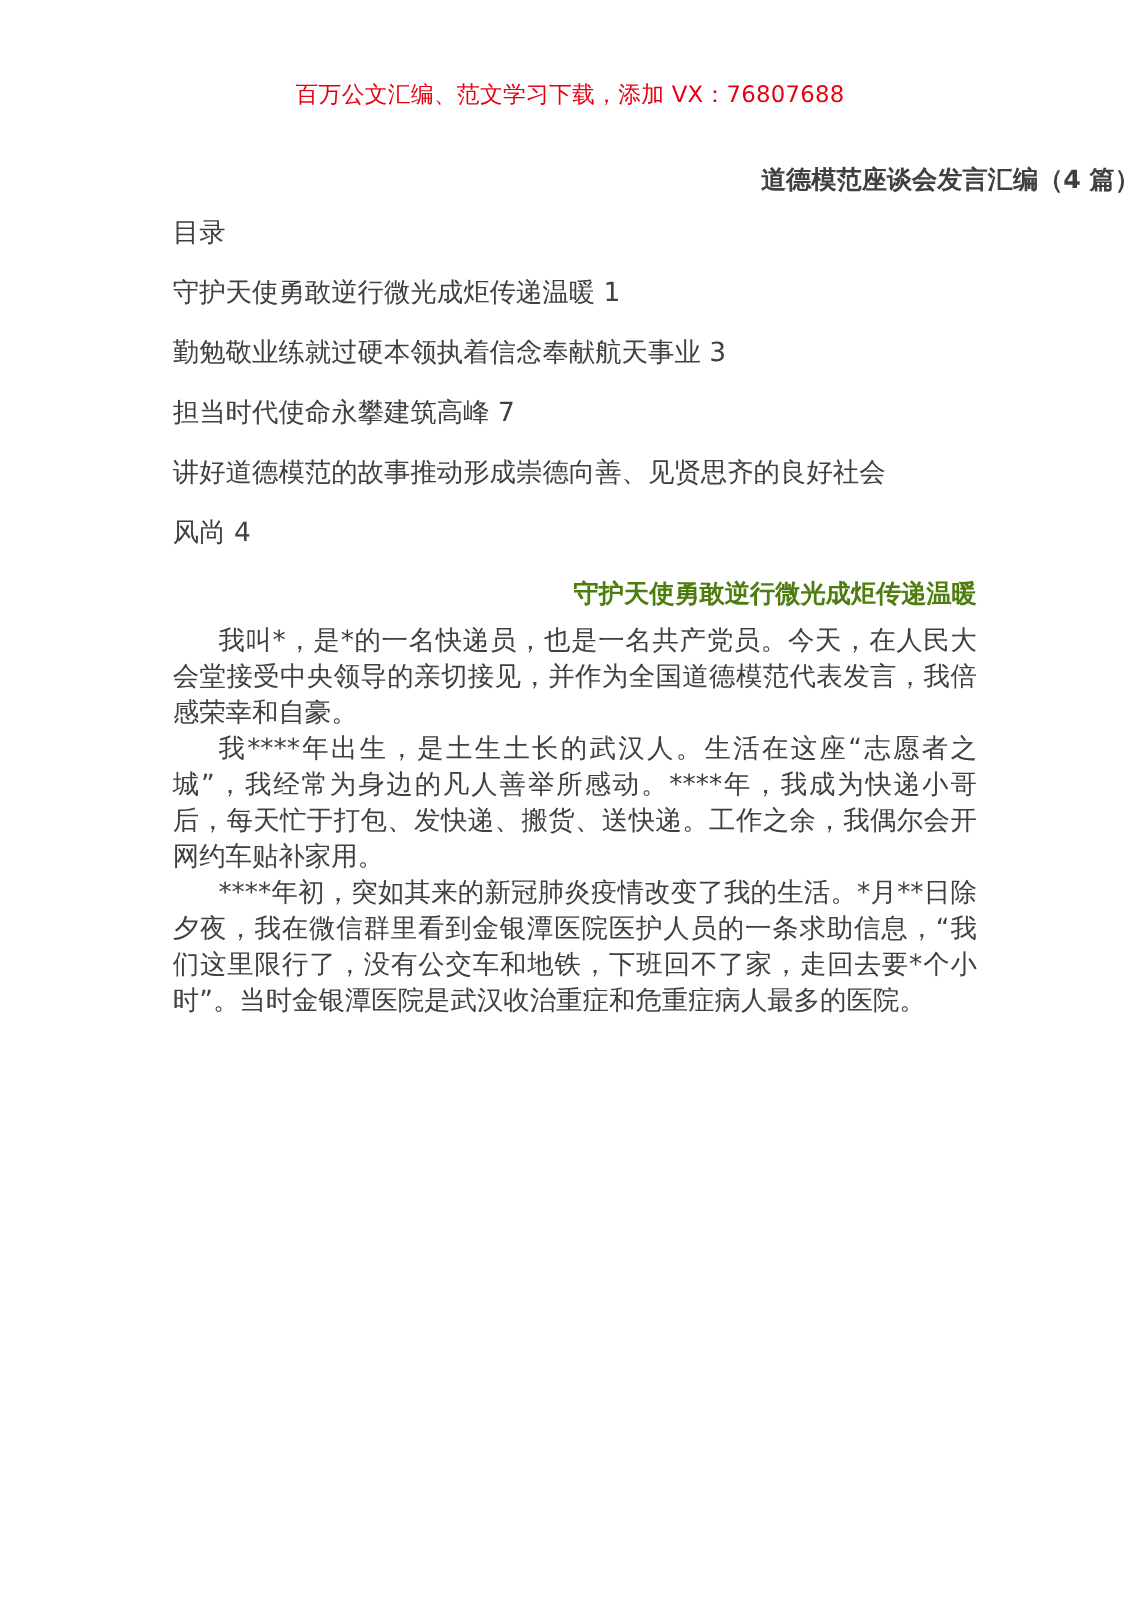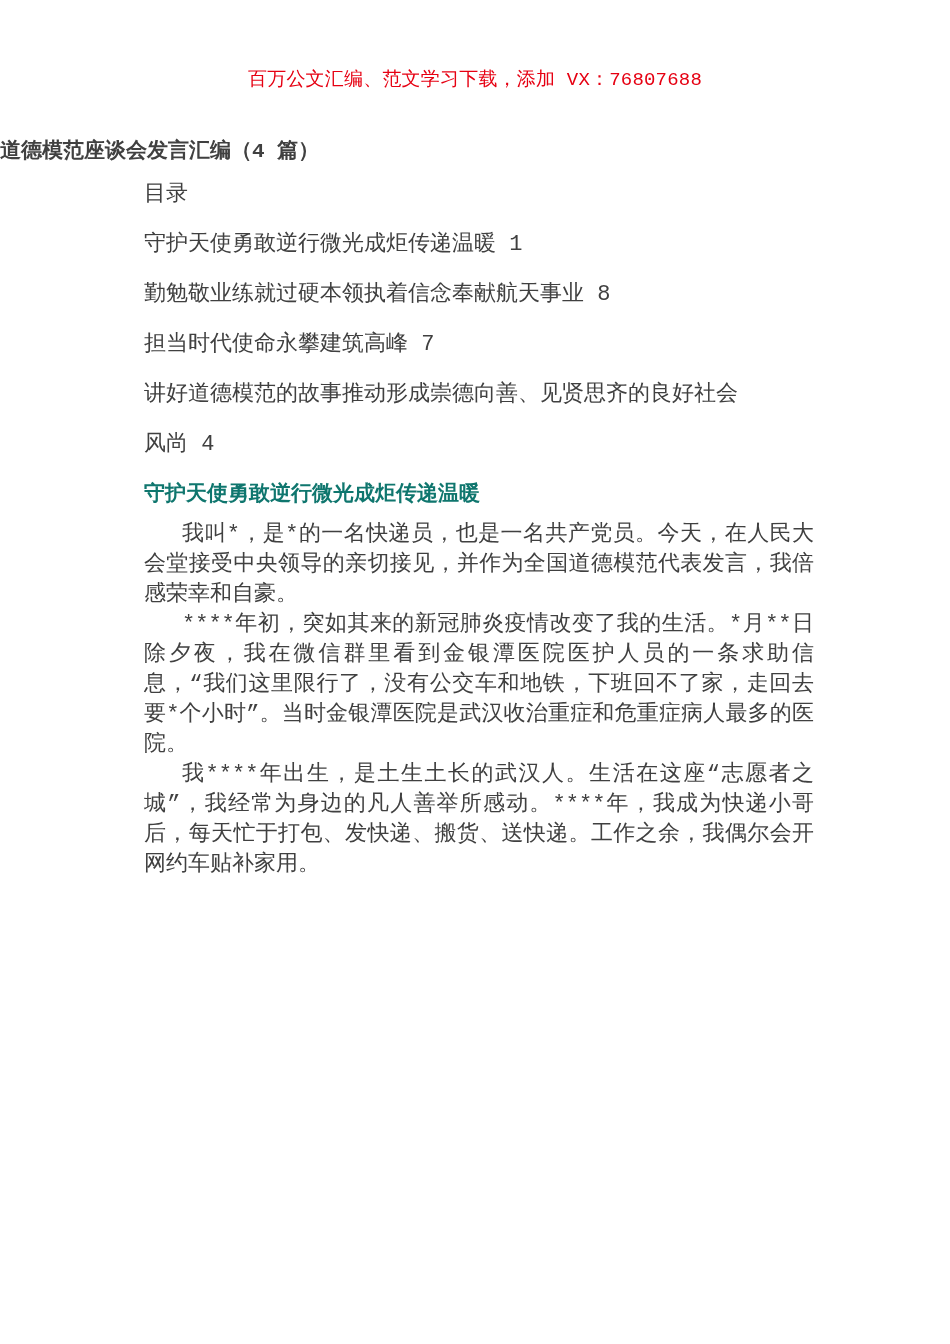--- a/index.html
+++ b/index.html
@@ -1,41 +1,41 @@
 <!DOCTYPE html>
 <html><head>
 <meta charset="utf-8">
 <style>
   html, body { margin: 0; padding: 0; background: #ffffff; }
   body { width: 950px; height: 1344px; position: relative; overflow: hidden;
          font-family: "DejaVu Sans", "Liberation Sans", sans-serif; color: #404040; }
-  .page { position: absolute; left: 0; top: 0; width: 950px; height: 1344px; font-family: Liberation Mono, monospace; }
+  .page { position: absolute; left: 0; top: 0; width: 950px; height: 1344px; }
   .banner { position: absolute; top: 66px; left: 0; width: 950px; text-align: center;
             font-size: 19px; color: #e60012; letter-spacing: 0.2px; }
-  .doc-title { position: absolute; top: 136px; left: 0; width: 950px; text-align: left;
+  .doc-title { position: absolute; top: 136px; left: 0; width: 950px; text-align: right;
                font-size: 21px; font-weight: bold; color: #404040; }
   .body { position: absolute; left: 144px; top: 170px; width: 670px; }
   .line { font-size: 22px; line-height: 50px; height: 50px; white-space: nowrap; color: #404040; }
-  .section-title { font-size: 21px; font-weight: bold; text-align: left; line-height: 50px; height: 50px; color: #0f766e; }
+  .section-title { font-size: 21px; font-weight: bold; text-align: right; line-height: 50px; height: 50px; color: #4d7c0f; }
   .para { font-size: 22px; line-height: 30px; text-indent: 38px; text-align: justify; color: #404040; margin: 0; }
 </style>
 </head>
 <body>
 
 <div class="page">
   <div class="banner">百万公文汇编、范文学习下载，添加 VX：76807688</div>
   <div class="doc-title">道德模范座谈会发言汇编（4 篇）</div>
 
   <div class="body">
     <div class="line">目录</div>
     <div class="line">守护天使勇敢逆行微光成炬传递温暖 1</div>
-    <div class="line">勤勉敬业练就过硬本领执着信念奉献航天事业 8</div>
+    <div class="line">勤勉敬业练就过硬本领执着信念奉献航天事业 3</div>
     <div class="line">担当时代使命永攀建筑高峰 7</div>
     <div class="line">讲好道德模范的故事推动形成崇德向善、见贤思齐的良好社会</div>
     <div class="line">风尚 4</div>
 
     <div class="section-title">守护天使勇敢逆行微光成炬传递温暖</div>
 
     <p class="para">我叫*，是*的一名快递员，也是一名共产党员。今天，在人民大会堂接受中央领导的亲切接见，并作为全国道德模范代表发言，我倍感荣幸和自豪。</p>
+    <p class="para">我****年出生，是土生土长的武汉人。生活在这座“志愿者之城”，我经常为身边的凡人善举所感动。****年，我成为快递小哥后，每天忙于打包、发快递、搬货、送快递。工作之余，我偶尔会开网约车贴补家用。</p>
     <p class="para">****年初，突如其来的新冠肺炎疫情改变了我的生活。*月**日除夕夜，我在微信群里看到金银潭医院医护人员的一条求助信息，“我们这里限行了，没有公交车和地铁，下班回不了家，走回去要*个小时”。当时金银潭医院是武汉收治重症和危重症病人最多的医院。</p>
-    <p class="para">我****年出生，是土生土长的武汉人。生活在这座“志愿者之城”，我经常为身边的凡人善举所感动。****年，我成为快递小哥后，每天忙于打包、发快递、搬货、送快递。工作之余，我偶尔会开网约车贴补家用。</p>
   </div>
 </div>
 
 </body></html>

